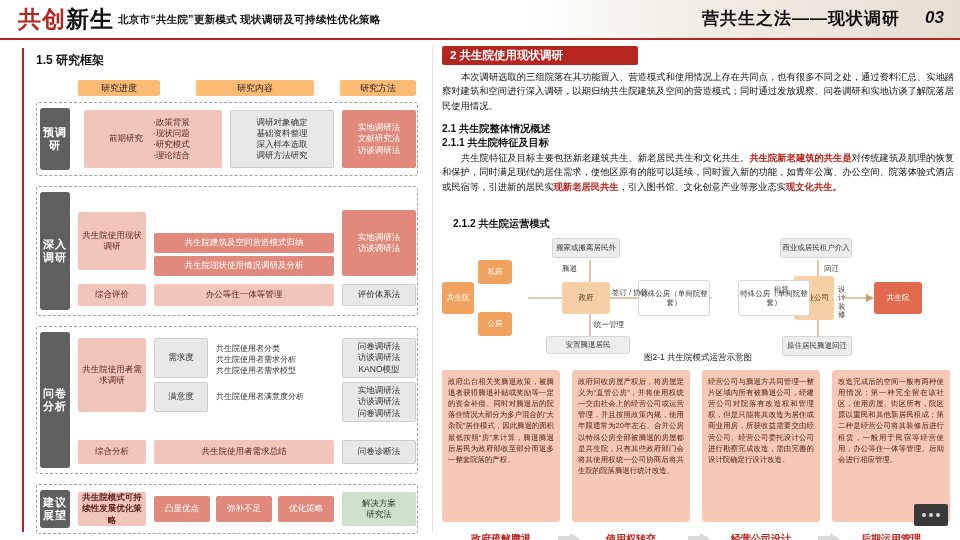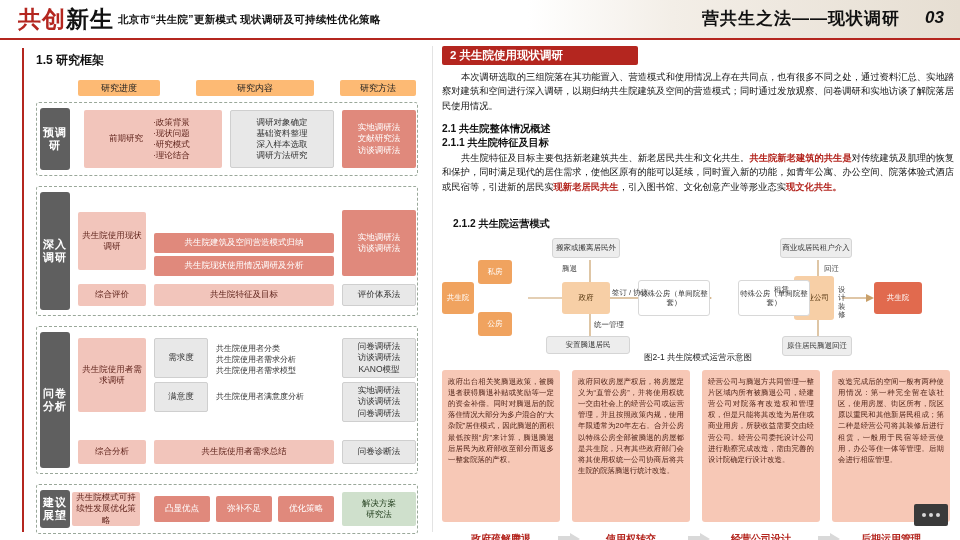--- a/index.html
+++ b/index.html
@@ -201,21 +201,21 @@
 访谈调研法</div>
 
     <div class="frame-box" style="left:36px; top:146px; width:382px; height:130px;"></div>
     <div class="stage-label" style="left:40px; top:152px; height:118px;">深入调研</div>
     <div class="pinkcell" style="left:78px; top:172px; width:68px; height:58px;">共生院使用现状调研</div>
     <div class="redcell" style="left:154px; top:193px; width:180px; height:20px;">共生院建筑及空间营造模式归纳</div>
     <div class="redcell" style="left:154px; top:216px; width:180px; height:20px;">共生院现状使用情况调研及分析</div>
     <div class="redcell" style="left:342px; top:170px; width:74px; height:66px; white-space:pre-line;">实地调研法
 访谈调研法</div>
     <div class="pinkcell" style="left:78px; top:244px; width:68px; height:22px;">综合评价</div>
-    <div class="pinkcell" style="left:154px; top:244px; width:180px; height:22px;">共生院特征及目标</div>
+    <div class="pinkcell" style="left:154px; top:244px; width:180px; height:22px;">办公等住一体等管理</div>
     <div class="graycell" style="left:342px; top:244px; width:74px; height:22px;">评价体系法</div>
 
     <div class="frame-box" style="left:36px; top:286px; width:382px; height:148px;"></div>
     <div class="stage-label" style="left:40px; top:292px; height:136px;">问卷分析</div>
     <div class="pinkcell" style="left:78px; top:298px; width:68px; height:74px;">共生院使用者需求调研</div>
     <div class="graycell" style="left:154px; top:298px; width:54px; height:40px;">需求度</div>
     <div class="graycell" style="left:154px; top:342px; width:54px; height:30px;">满意度</div>
     <div class="plaincell" style="left:212px; top:300px; width:122px; white-space:pre-line;">共生院使用者分类
 共生院使用者需求分析
 共生院使用者需求模型</div>
@@ -225,21 +225,21 @@
 KANO模型</div>
     <div class="graycell" style="left:342px; top:342px; width:74px; height:40px; white-space:pre-line;">实地调研法
 访谈调研法
 问卷调研法</div>
     <div class="pinkcell" style="left:78px; top:400px; width:68px; height:24px;">综合分析</div>
     <div class="pinkcell" style="left:154px; top:400px; width:180px; height:24px;">共生院使用者需求总结</div>
     <div class="graycell" style="left:342px; top:400px; width:74px; height:24px;">问卷诊断法</div>
 
     <div class="frame-box" style="left:36px; top:444px; width:382px; height:50px;"></div>
     <div class="stage-label" style="left:40px; top:450px; height:38px;">建议展望</div>
-    <div class="pinkcell" style="left:72px; top:452px; width:68px; height:34px;">共生院模式可持续性发展优化策略</div>
+    <div class="pinkcell" style="left:78px; top:452px; width:68px; height:34px;font-weight:bold;">共生院模式可持续性发展优化策略</div>
     <div class="redcell" style="left:154px; top:456px; width:56px; height:26px;">凸显优点</div>
     <div class="redcell" style="left:216px; top:456px; width:56px; height:26px;">弥补不足</div>
     <div class="redcell" style="left:278px; top:456px; width:56px; height:26px;">优化策略</div>
     <div class="greencell" style="left:342px; top:452px; width:74px; height:34px; white-space:pre-line;">解决方案
 研究法</div>
   </div>
 
   <div class="right-col">
     <div class="rtitle-bar">2 共生院使用现状调研</div>
 

